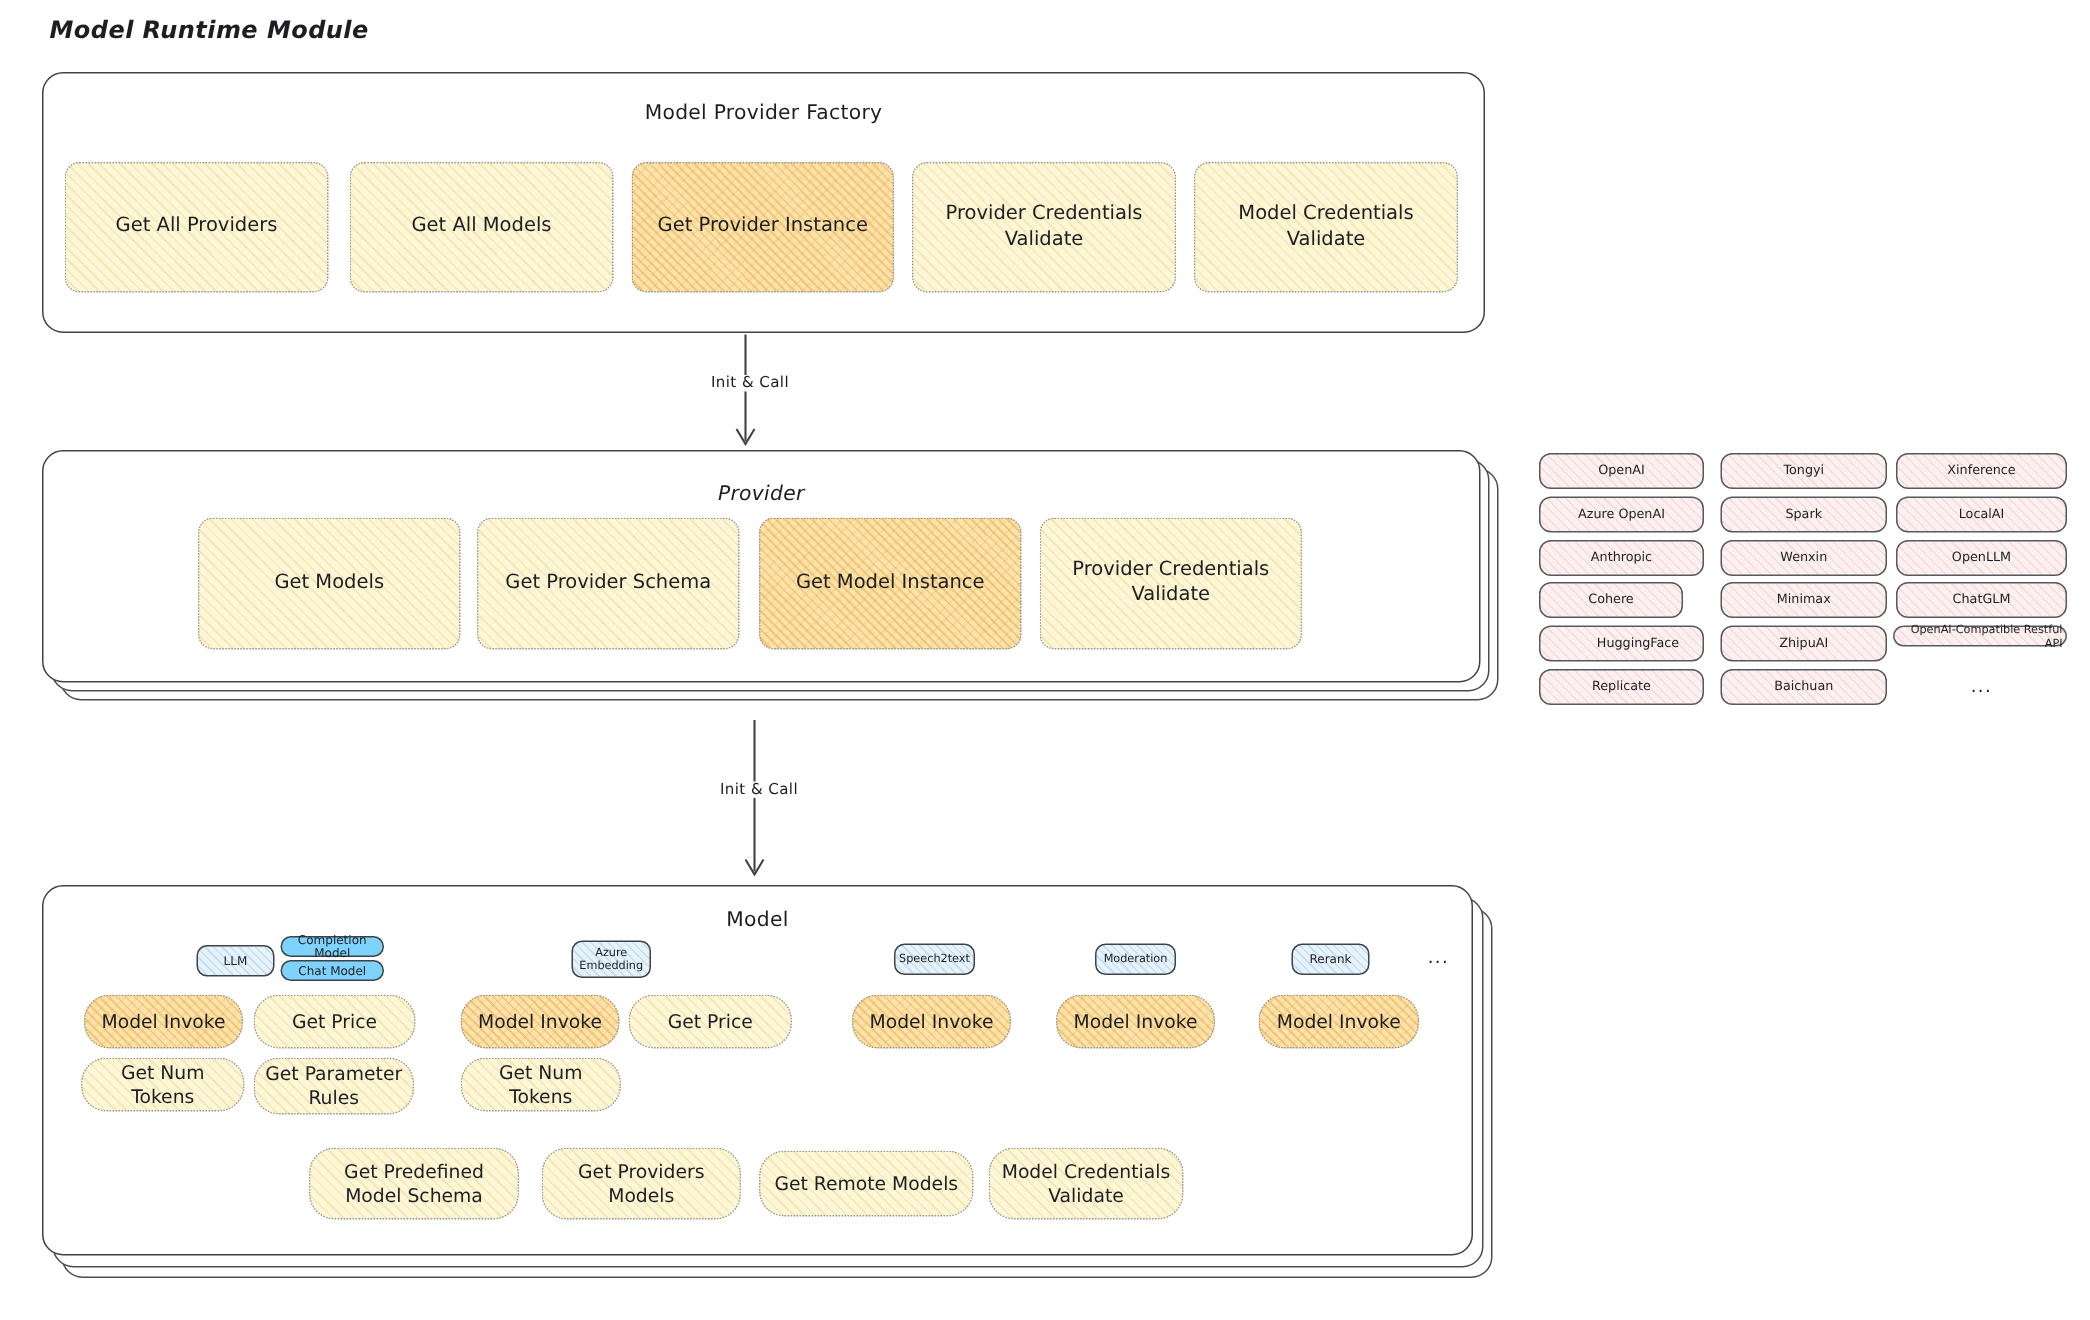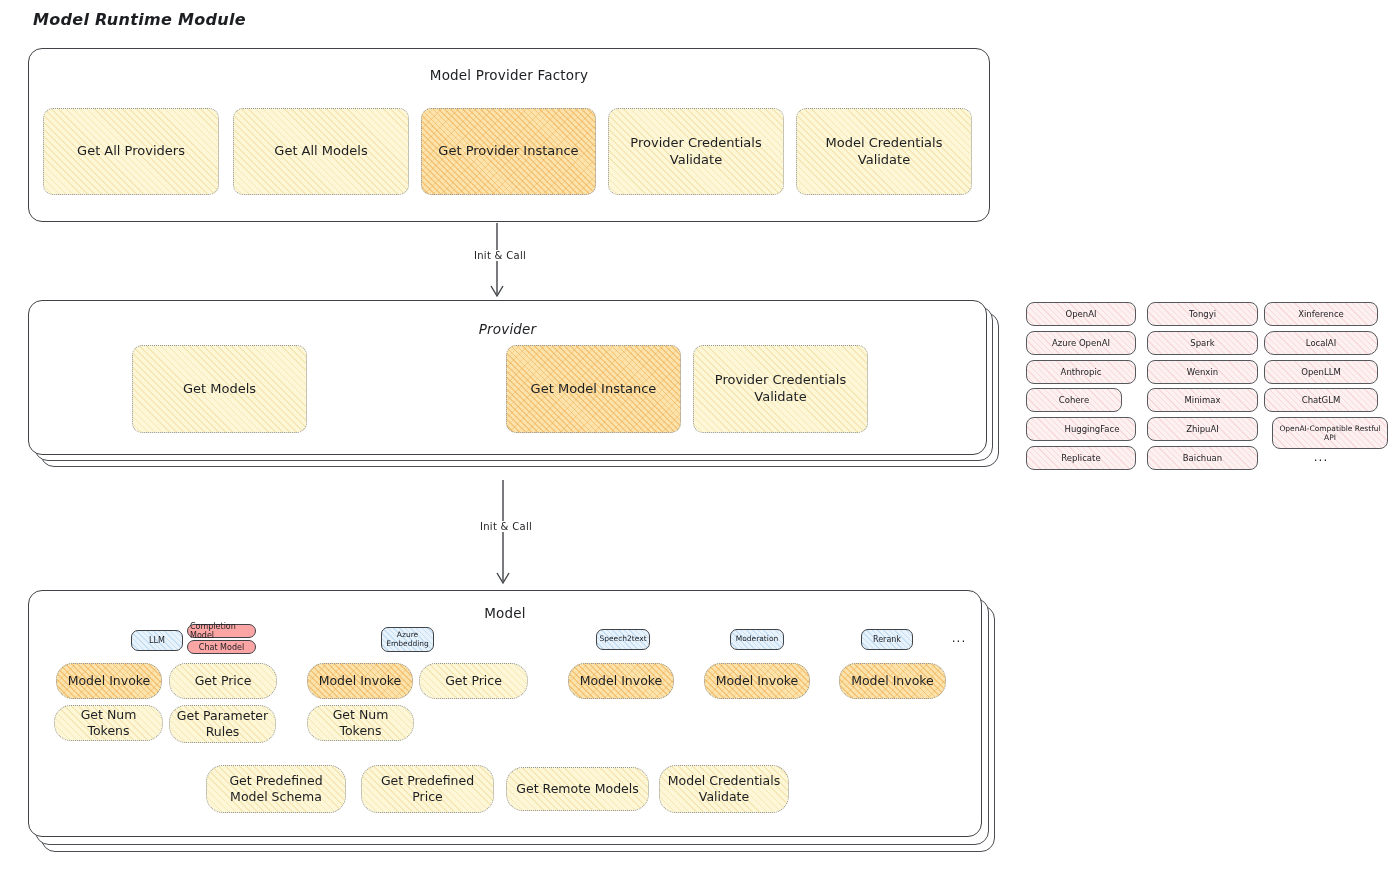--- a/index.html
+++ b/index.html
@@ -44,21 +44,21 @@
   }
   .tag-blue{
     position:absolute;display:flex;align-items:center;justify-content:center;
     text-align:center;border:1.3px solid #3f4246;border-radius:7px;
     background-color:#e7f2fb;
     background-image:repeating-linear-gradient(45deg, rgba(120,180,230,.30) 0 1px, transparent 1px 4px);
     font-size:8px;line-height:1.15;box-sizing:border-box;z-index:3;padding:1px 2px;
   }
   .tag-white{
     position:absolute;display:flex;align-items:center;justify-content:center;
-    text-align:left;border:1.2px solid #3f4246;border-radius:7px;background:#fca5a5;
+    text-align:center;border:1.2px solid #3f4246;border-radius:7px;background:#7dd3fc;
     font-size:8px;box-sizing:border-box;z-index:3;padding:0 2px;
   }
   .arrow-label{
     position:absolute;text-align:center;font-size:10px;background:#ffffff;
     z-index:4;padding:0 3px;letter-spacing:.3px;
   }
   .ellipsis{position:absolute;font-size:12px;letter-spacing:1px;z-index:3;text-align:center;}
   .page-title{position:absolute;font-size:16px;font-weight:700;letter-spacing:.3px;}
   svg.arrow{position:absolute;z-index:2;overflow:visible;}
 </style>
@@ -82,20 +82,21 @@
     <line x1="8" y1="0" x2="8" y2="71" stroke="#3f4246" stroke-width="1.4"></line>
     <polyline points="2,63 8,73 14,63" fill="none" stroke="#3f4246" stroke-width="1.4"></polyline>
   </svg>
   <div class="arrow-label" style="left:455px;top:250px;width:84px;">Init &amp; Call</div>
 
   <div class="stack-layer" style="left:40px;top:312px;width:957px;height:153px;"></div>
   <div class="stack-layer" style="left:34px;top:306px;width:957px;height:153px;"></div>
   <div class="panel" style="left:28px;top:300px;width:957px;height:153px;">
     <div class="panel-title" style="top:20px;font-style:italic;">Provider</div>
     <div class="node yellow" style="left:103px;top:44px;width:175px;height:88px;">Get Models</div>
+    <div class="node yellow" style="left:289px;top:44px;width:175px;height:88px;">Get Provider Schema</div>
     <div class="node orange" style="left:477px;top:44px;width:175px;height:88px;">Get Model Instance</div>
     <div class="node yellow" style="left:664px;top:44px;width:175px;height:88px;">Provider Credentials Validate</div>
   </div>
 
   <div class="abs" style="left:1026px;top:302px;width:352px;height:170px;z-index:3;">
 
     <div class="pill" style="left:0px;top:0px;width:110px;height:24px;">OpenAI</div>
     <div class="pill" style="left:0px;top:29px;width:110px;height:24px;">Azure OpenAI</div>
     <div class="pill" style="left:0px;top:58px;width:110px;height:24px;">Anthropic</div>
     <div class="pill" style="left:0px;top:86px;width:96px;height:24px;">Cohere</div>
@@ -103,24 +104,24 @@
     <div class="pill" style="left:0px;top:144px;width:110px;height:24px;">Replicate</div>
 
     <div class="pill" style="left:121px;top:0px;width:111px;height:24px;">Tongyi</div>
     <div class="pill" style="left:121px;top:29px;width:111px;height:24px;">Spark</div>
     <div class="pill" style="left:121px;top:58px;width:111px;height:24px;">Wenxin</div>
     <div class="pill" style="left:121px;top:86px;width:111px;height:24px;">Minimax</div>
     <div class="pill" style="left:121px;top:115px;width:111px;height:24px;">ZhipuAI</div>
     <div class="pill" style="left:121px;top:144px;width:111px;height:24px;">Baichuan</div>
 
     <div class="pill" style="left:238px;top:0px;width:114px;height:24px;">Xinference</div>
-    <div class="pill" style="left:238px;top:29px;width:114px;height:24px;border-radius:10px;">LocalAI</div>
+    <div class="pill" style="left:238px;top:29px;width:114px;height:24px;">LocalAI</div>
     <div class="pill" style="left:238px;top:58px;width:114px;height:24px;">OpenLLM</div>
     <div class="pill" style="left:238px;top:86px;width:114px;height:24px;">ChatGLM</div>
-    <div class="pill" style="left:246px;top:115px;width:116px;height:32px;font-size:7.5px;">OpenAI-Compatible Restful API</div>
+    <div class="pill" style="left:236px;top:115px;width:116px;height:14px;font-size:7.5px;text-align:right;">OpenAI-Compatible Restful API</div>
     <div class="ellipsis" style="left:238px;top:148px;width:114px;">...</div>
   </div>
 
   <svg class="arrow" style="left:495px;top:480px;" width="16" height="106" viewBox="0 0 16 106">
     <line x1="8" y1="0" x2="8" y2="101" stroke="#3f4246" stroke-width="1.4"></line>
     <polyline points="2,93 8,103 14,93" fill="none" stroke="#3f4246" stroke-width="1.4"></polyline>
   </svg>
   <div class="arrow-label" style="left:461px;top:521px;width:84px;">Init &amp; Call</div>
 
   <div class="stack-layer" style="left:41px;top:605px;width:952px;height:245px;"></div>
@@ -143,18 +144,18 @@
     <div class="node yellow small" style="left:390px;top:72px;width:109px;height:36px;">Get Price</div>
     <div class="node orange small" style="left:539px;top:72px;width:106px;height:36px;">Model Invoke</div>
     <div class="node orange small" style="left:675px;top:72px;width:106px;height:36px;">Model Invoke</div>
     <div class="node orange small" style="left:810px;top:72px;width:107px;height:36px;">Model Invoke</div>
 
     <div class="node yellow small" style="left:25px;top:114px;width:109px;height:36px;">Get Num Tokens</div>
     <div class="node yellow small" style="left:140px;top:114px;width:107px;height:38px;">Get Parameter Rules</div>
     <div class="node yellow small" style="left:278px;top:114px;width:107px;height:36px;">Get Num Tokens</div>
 
     <div class="node yellow small" style="left:177px;top:174px;width:140px;height:48px;">Get Predefined Model Schema</div>
-    <div class="node yellow small" style="left:332px;top:174px;width:133px;height:48px;">Get Predefined Price</div>
+    <div class="node yellow small" style="left:332px;top:174px;width:133px;height:48px;">Get Providers Models</div>
     <div class="node yellow small" style="left:477px;top:176px;width:143px;height:44px;">Get Remote Models</div>
     <div class="node yellow small" style="left:630px;top:174px;width:130px;height:48px;">Model Credentials Validate</div>
   </div>
 
 </div>
 
 </body></html>

